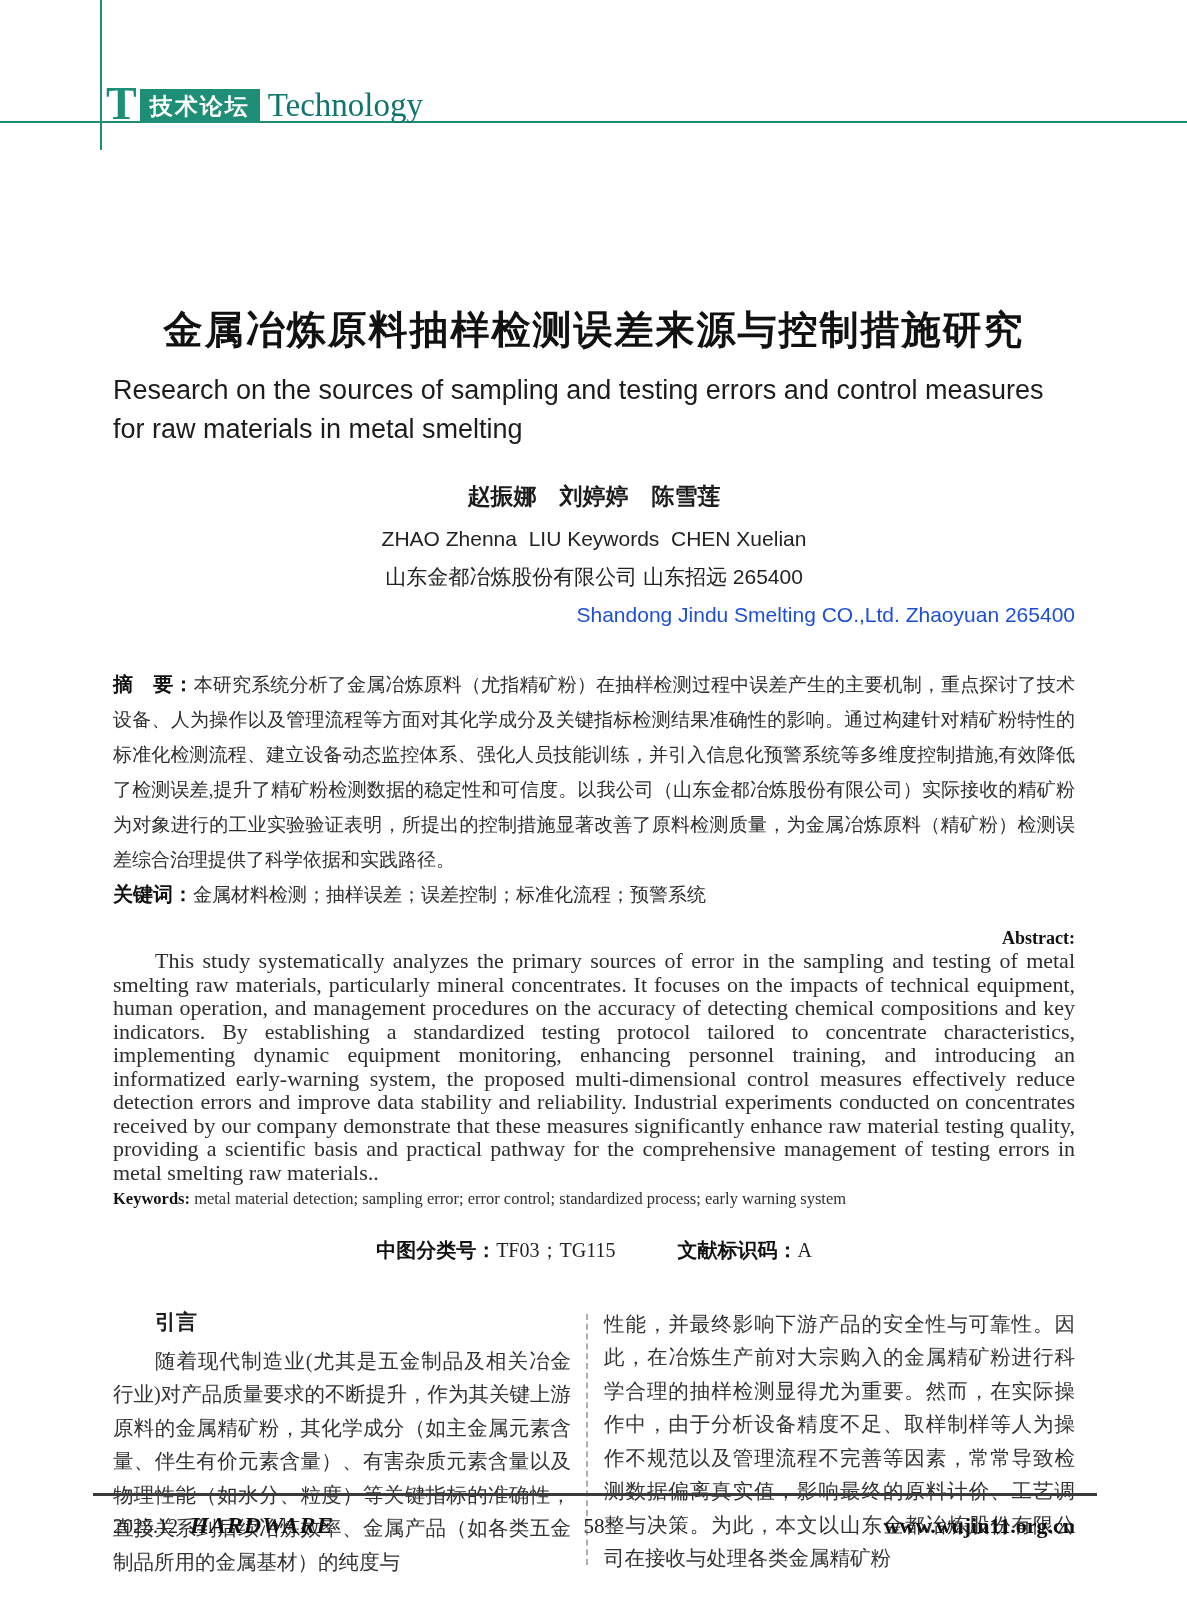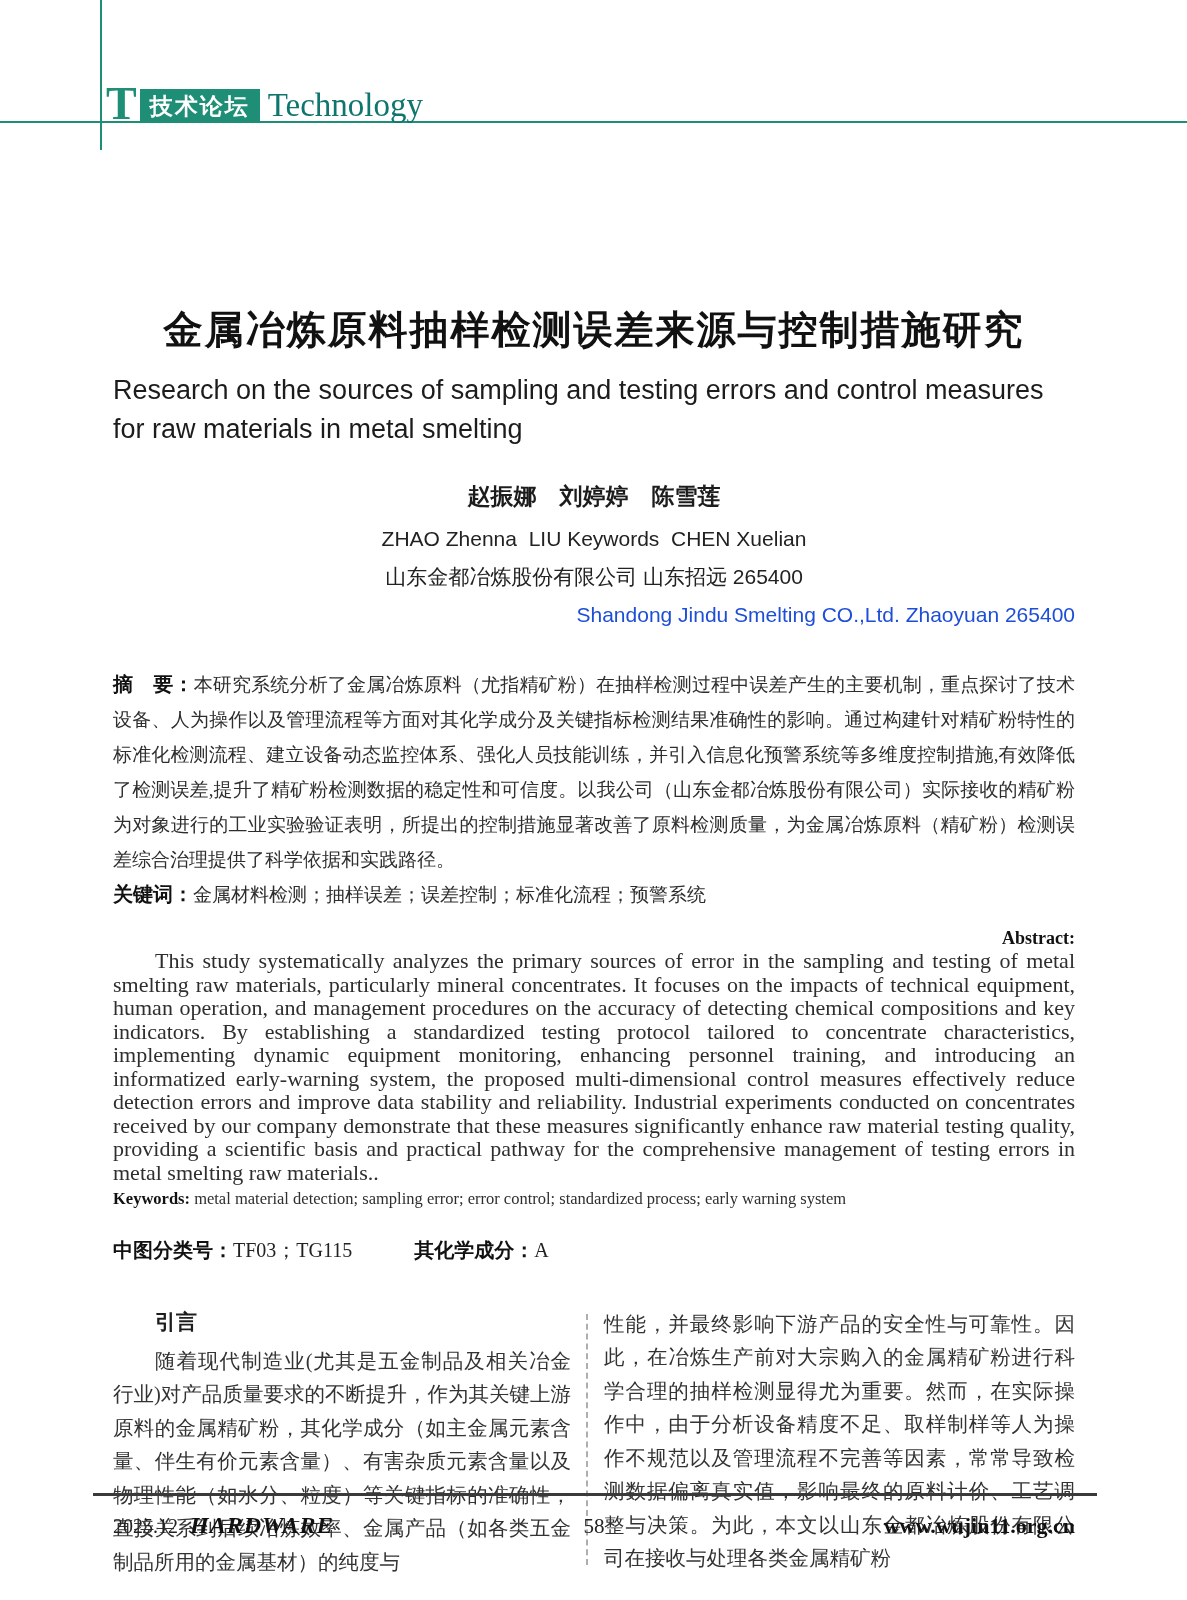--- a/index.html
+++ b/index.html
@@ -94,21 +94,21 @@
     font-size:22px;line-height:23.5px;color:#2e2e2e;
     text-indent:42px;
   }
   .keywords-en{
     margin-top:3px;text-align:justify;
     font-size:16.5px;line-height:23.5px;color:#2e2e2e;
   }
   .kw-en-label{font-weight:bold;color:#111;}
   .clc-row{
     margin-top:26px;font-size:20px;color:#222;
-    display:flex;align-items:baseline;
+    display:flex;align-items:baseline;justify-content:center;
   }
   .clc-gap{width:62px;}
   
   .columns{
     margin-top:44px;
     display:flex;align-items:stretch;justify-content:space-between;
   }
   .col-left{width:458px;}
   .col-divider{
     width:0;border-left:2px dashed #aeaeae;
@@ -179,21 +179,21 @@
     <div class="abstract-en">This study systematically analyzes the primary sources of error in the sampling and testing of metal smelting raw materials, particularly mineral concentrates. It focuses on the impacts of technical equipment, human operation, and management procedures on the accuracy of detecting chemical compositions and key indicators. By establishing a standardized testing protocol tailored to concentrate characteristics, implementing dynamic equipment monitoring, enhancing personnel training, and introducing an informatized early-warning system, the proposed multi-dimensional control measures effectively reduce detection errors and improve data stability and reliability. Industrial experiments conducted on concentrates received by our company demonstrate that these measures significantly enhance raw material testing quality, providing a scientific basis and practical pathway for the comprehensive management of testing errors in metal smelting raw materials..</div>
     <div class="keywords-en">
       <span class="kw-en-label">Keywords:</span>
       <span>metal material detection; sampling error; error control; standardized process; early warning system</span>
     </div>
 
     <div class="clc-row">
       <span class="zh-label">中图分类号：</span>
       <span>TF03；TG115</span>
       <span class="clc-gap"></span>
-      <span class="zh-label">其化学成分：</span>
+      <span class="zh-label">文献标识码：</span>
       <span>A</span>
     </div>
 
     <div class="columns">
       <div class="col-left">
         <div class="intro-heading">引言</div>
         <div class="col-para indent">随着现代制造业(尤其是五金制品及相关冶金行业)对产品质量要求的不断提升，作为其关键上游原料的金属精矿粉，其化学成分（如主金属元素含量、伴生有价元素含量）、有害杂质元素含量以及物理性能（如水分、粒度）等关键指标的准确性，直接关系到后续冶炼效率、金属产品（如各类五金制品所用的金属基材）的纯度与</div>
       </div>
       <div class="col-divider"></div>
       <div class="col-right">

